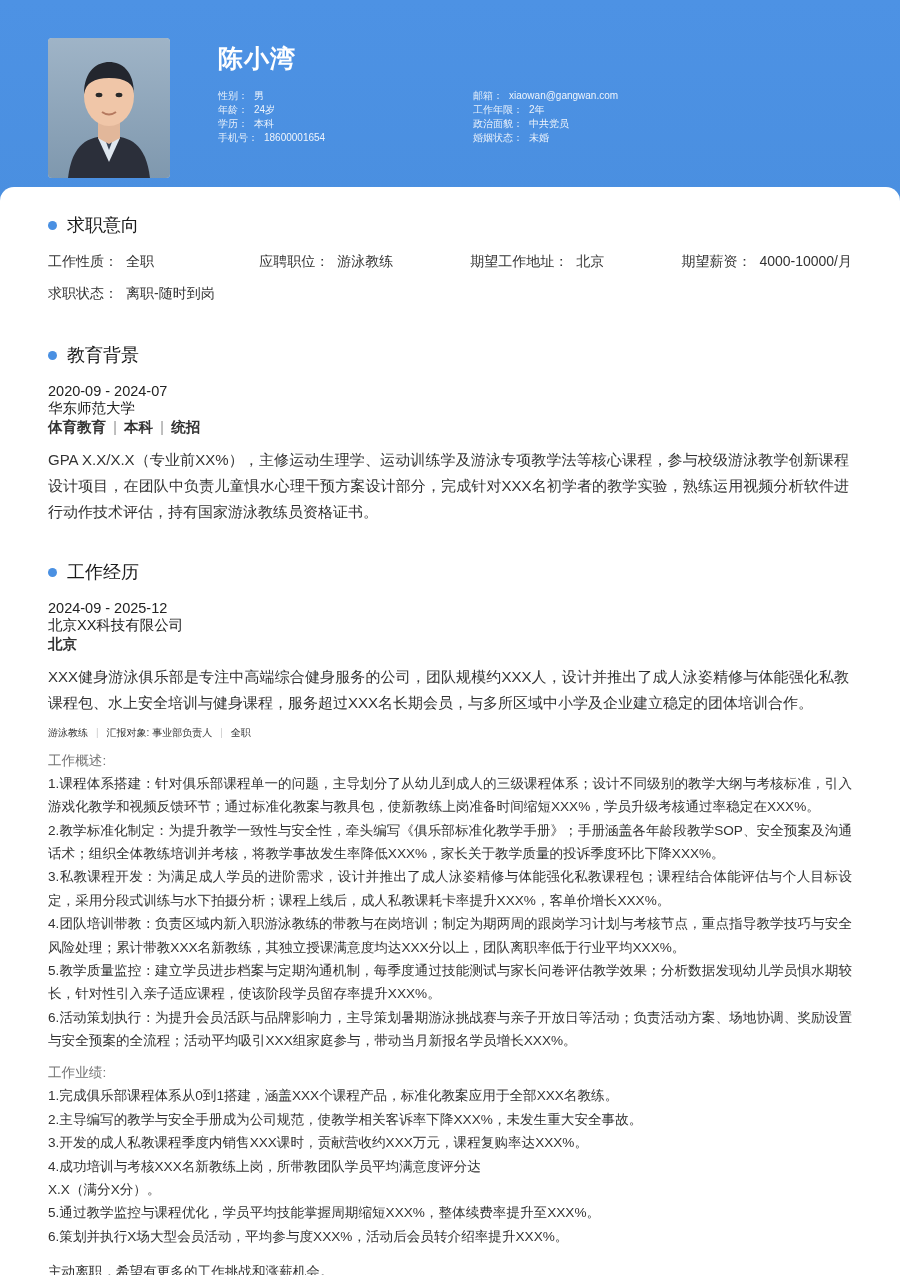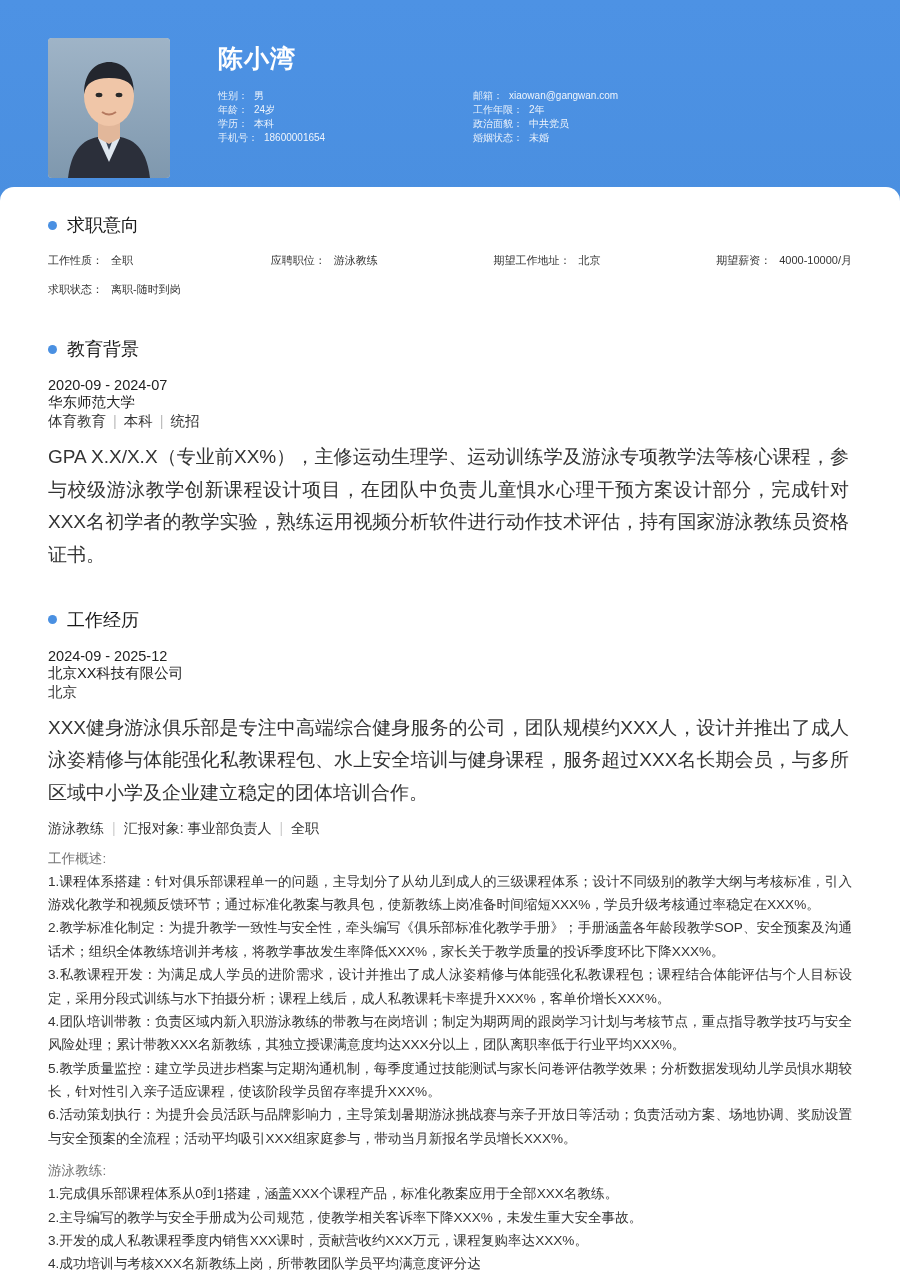--- a/index.html
+++ b/index.html
@@ -88,21 +88,21 @@
     width: 9px;
     height: 9px;
     border-radius: 50%;
     background: #4a90e2;
     margin-right: 10px;
     flex: 0 0 auto;
   }
   
   .intent-row {
     display: flex;
-    font-size: 11px;
+    font-size: 14px;
     color: #333;
     margin-bottom: 14px;
   }
   .intent-cell {
     flex: 1 1 0;
     white-space: nowrap;
   }
   .intent-cell .k { color: #333; }
   .intent-cell .v { margin-left: 8px; color: #333; }
   .intent-cell.r { text-align: right; flex: 0 0 auto; }
@@ -110,31 +110,31 @@
   .entry-head {
     display: flex;
     align-items: baseline;
     font-size: 14.5px;
     color: #222;
     margin-bottom: 10px;
     flex-direction: column;
   }
   .entry-date { width: 200px; flex: 0 0 auto; }
   .entry-org { flex: 1 1 auto; text-align: center; font-weight: normal; }
-  .entry-meta { flex: 0 0 auto; text-align: right; color: #333; }
+  .entry-meta { flex: 0 0 auto; text-align: right; color: #333; font-weight: bold; }
   .entry-meta .sep { color: #bbb; margin: 0 7px; }
   .para {
-    font-size: 19px;
+    font-size: 15px;
     line-height: 1.72;
     color: #333;
     margin: 0 3px 10px 0;
     text-align: justify;
   }
   .role-line {
-    font-size: 14px;
+    font-size: 10px;
     color: #333;
     margin: 0 0 12px 0;
   }
   .role-line .sep { color: #ccc; margin: 0 8px; }
   .block-label {
     font-size: 13.6px;
     color: #737373;
     margin: 0 0 2px 0;
   }
   .list {
@@ -276,21 +276,21 @@
       <p class="role-line">
         <span>游泳教练</span><span class="sep">|</span><span>汇报对象: 事业部负责人</span><span class="sep">|</span><span>全职</span>
       </p>
       <p class="block-label">工作概述:</p>
       <div class="list">1.课程体系搭建：针对俱乐部课程单一的问题，主导划分了从幼儿到成人的三级课程体系；设计不同级别的教学大纲与考核标准，引入游戏化教学和视频反馈环节；通过标准化教案与教具包，使新教练上岗准备时间缩短XXX%，学员升级考核通过率稳定在XXX%。
 2.教学标准化制定：为提升教学一致性与安全性，牵头编写《俱乐部标准化教学手册》；手册涵盖各年龄段教学SOP、安全预案及沟通话术；组织全体教练培训并考核，将教学事故发生率降低XXX%，家长关于教学质量的投诉季度环比下降XXX%。
 3.私教课程开发：为满足成人学员的进阶需求，设计并推出了成人泳姿精修与体能强化私教课程包；课程结合体能评估与个人目标设定，采用分段式训练与水下拍摄分析；课程上线后，成人私教课耗卡率提升XXX%，客单价增长XXX%。
 4.团队培训带教：负责区域内新入职游泳教练的带教与在岗培训；制定为期两周的跟岗学习计划与考核节点，重点指导教学技巧与安全风险处理；累计带教XXX名新教练，其独立授课满意度均达XXX分以上，团队离职率低于行业平均XXX%。
 5.教学质量监控：建立学员进步档案与定期沟通机制，每季度通过技能测试与家长问卷评估教学效果；分析数据发现幼儿学员惧水期较长，针对性引入亲子适应课程，使该阶段学员留存率提升XXX%。
 6.活动策划执行：为提升会员活跃与品牌影响力，主导策划暑期游泳挑战赛与亲子开放日等活动；负责活动方案、场地协调、奖励设置与安全预案的全流程；活动平均吸引XXX组家庭参与，带动当月新报名学员增长XXX%。</div>
-      <p class="block-label">游泳教练:</p>
+      <p class="block-label">工作业绩:</p>
       <div class="list">1.完成俱乐部课程体系从0到1搭建，涵盖XXX个课程产品，标准化教案应用于全部XXX名教练。
 2.主导编写的教学与安全手册成为公司规范，使教学相关客诉率下降XXX%，未发生重大安全事故。
 3.开发的成人私教课程季度内销售XXX课时，贡献营收约XXX万元，课程复购率达XXX%。
 4.成功培训与考核XXX名新教练上岗，所带教团队学员平均满意度评分达
 X.X（满分X分）。
 5.通过教学监控与课程优化，学员平均技能掌握周期缩短XXX%，整体续费率提升至XXX%。
 6.策划并执行X场大型会员活动，平均参与度XXX%，活动后会员转介绍率提升XXX%。</div>
       <p class="tail">主动离职，希望有更多的工作挑战和涨薪机会。</p>
     </div>
 

